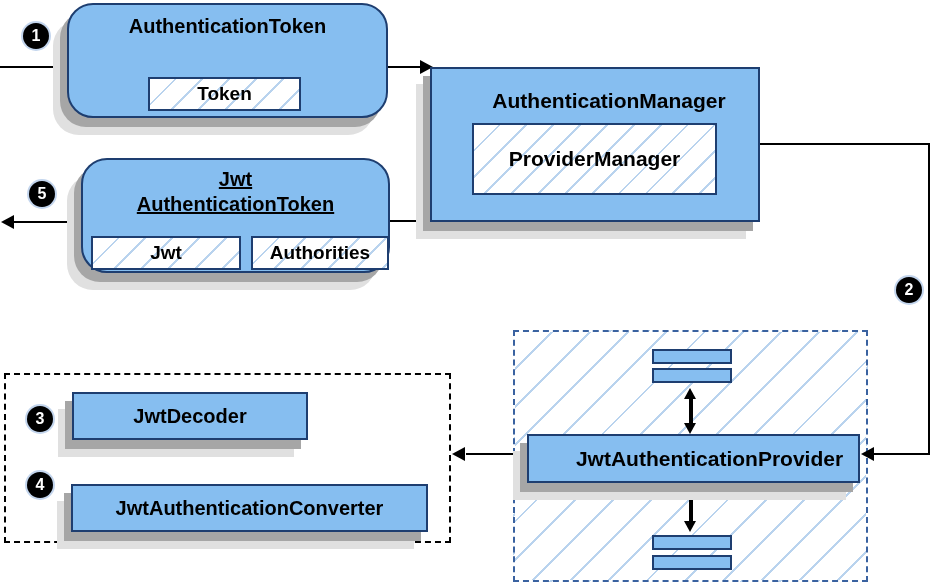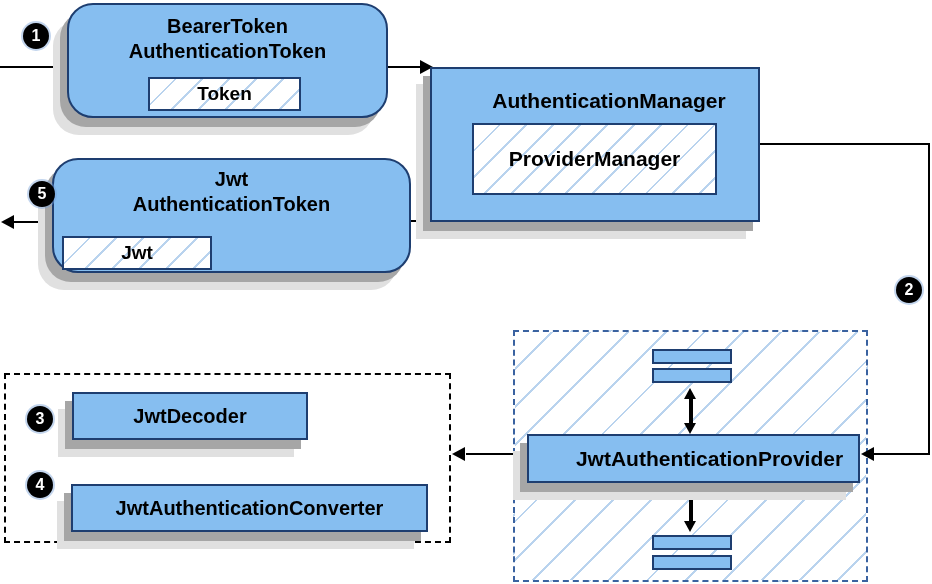--- a/index.html
+++ b/index.html
@@ -86,37 +86,37 @@
   <div class="arr arr-u" style="left:684px;top:388px;"></div>
   <div class="vline" style="left:689px;top:397px;width:4px;height:28px;"></div>
   <div class="arr arr-d" style="left:684px;top:423px;"></div>
 
   <div class="arr arr-u" style="left:684px;top:486px;"></div>
   <div class="vline" style="left:689px;top:495px;width:4px;height:28px;"></div>
   <div class="arr arr-d" style="left:684px;top:521px;"></div>
 
   <div class="node rounded" style="left:67px;top:3px;width:321px;height:115px;">
     <div class="node-title" style="padding-top:9px;">
-      <div>BearerToken</div>
       <div>AuthenticationToken</div>
     </div>
     <div class="field" style="left:79px;top:72px;width:153px;height:34px;">Token</div>
   </div>
 
   <div class="node" style="left:430px;top:67px;width:330px;height:155px;">
     <div class="node-title" style="padding-top:19px;font-size:21px;padding-left:28px;">AuthenticationManager</div>
     <div class="field" style="left:40px;top:54px;width:245px;height:72px;font-size:21px;">ProviderManager</div>
   </div>
 
-  <div class="node rounded" style="left:52px;top:158px;width:359px;height:115px;">
+  <div class="node rounded" style="left:81px;top:158px;width:309px;height:115px;text-decoration:underline;">
     <div class="node-title" style="padding-top:7px;">
       <div>Jwt</div>
       <div>AuthenticationToken</div>
     </div>
     <div class="field" style="left:8px;top:76px;width:150px;height:34px;">Jwt</div>
+    <div class="field" style="left:168px;top:76px;width:138px;height:34px;">Authorities</div>
   </div>
 
 
   <div class="bar" style="left:652px;top:349px;"></div>
   <div class="bar" style="left:652px;top:368px;"></div>
   <div class="bar" style="left:652px;top:535px;"></div>
   <div class="bar" style="left:652px;top:555px;"></div>
 
   <div class="node center-flex" style="left:527px;top:434px;width:333px;height:49px;font-weight:bold;font-size:21px;padding-left:32px;">JwtAuthenticationProvider</div>
 

